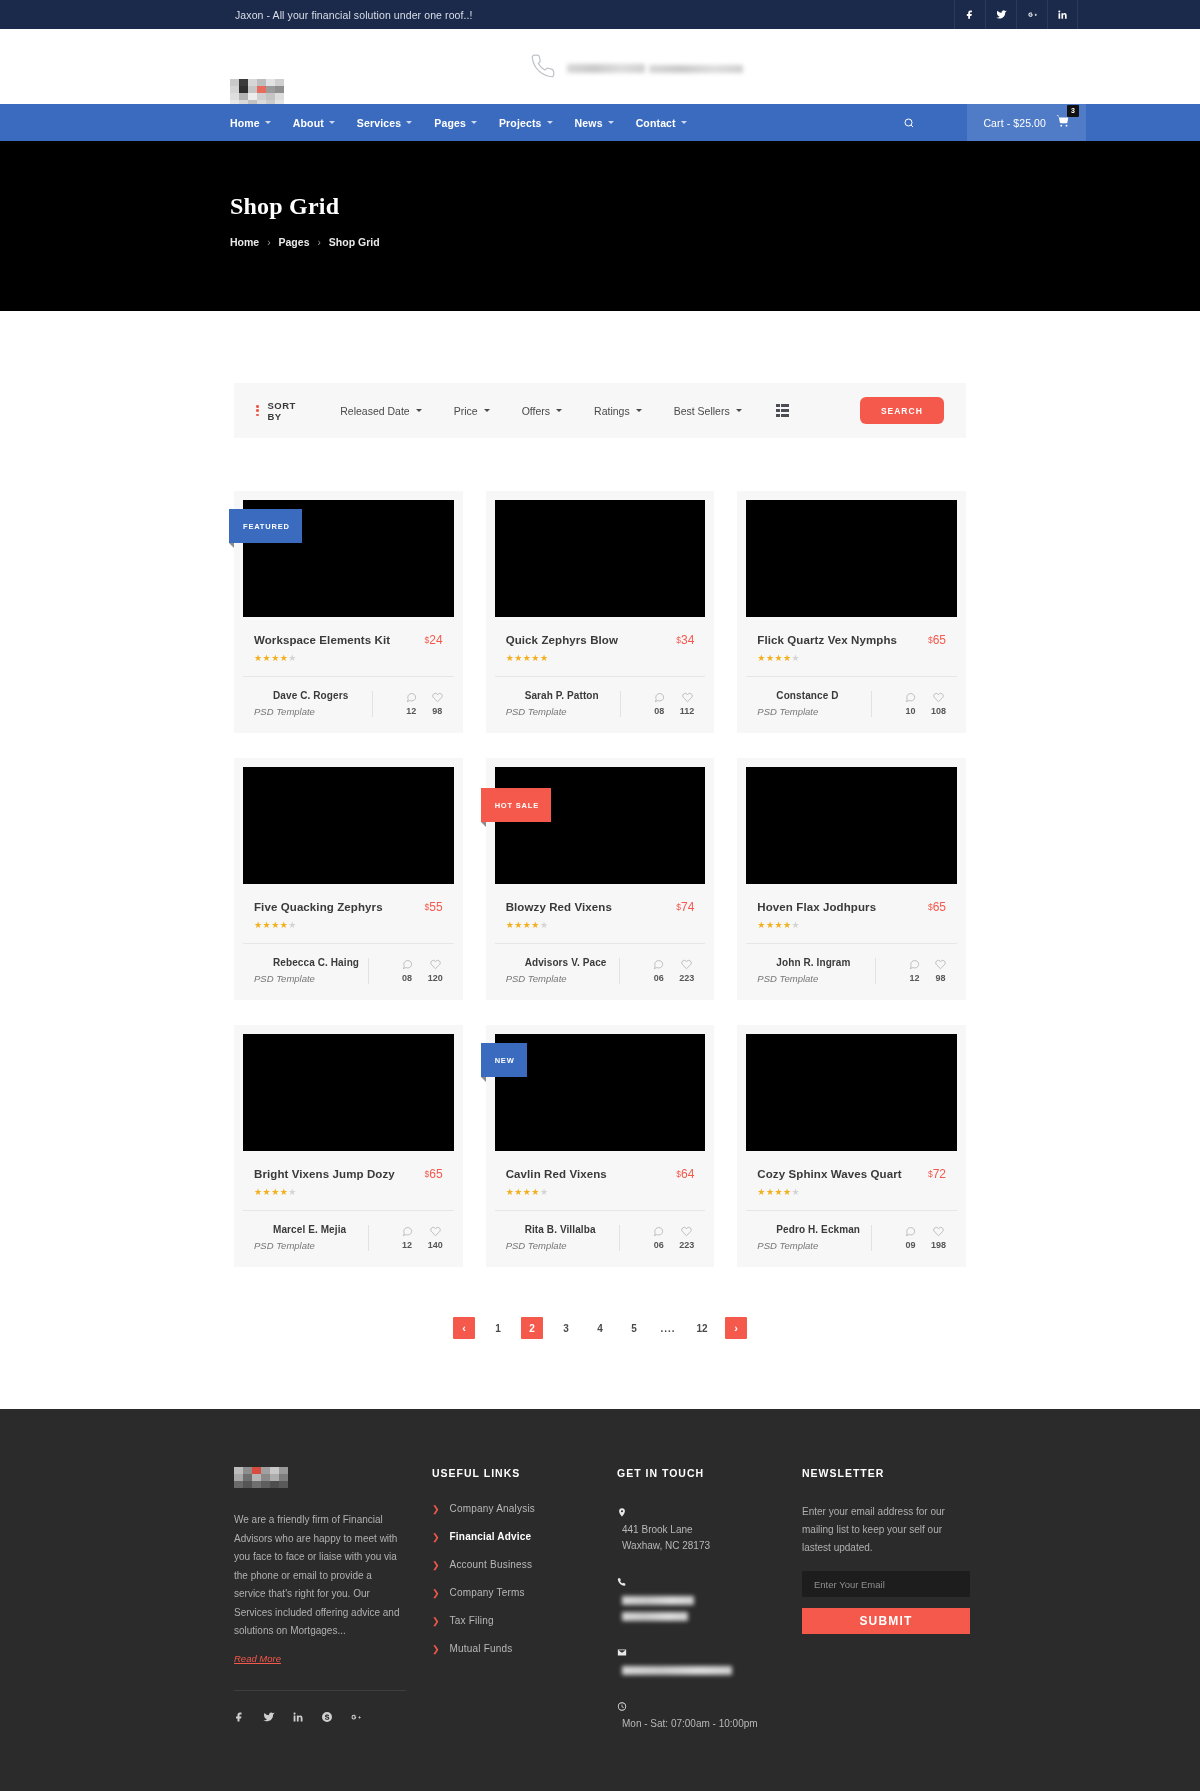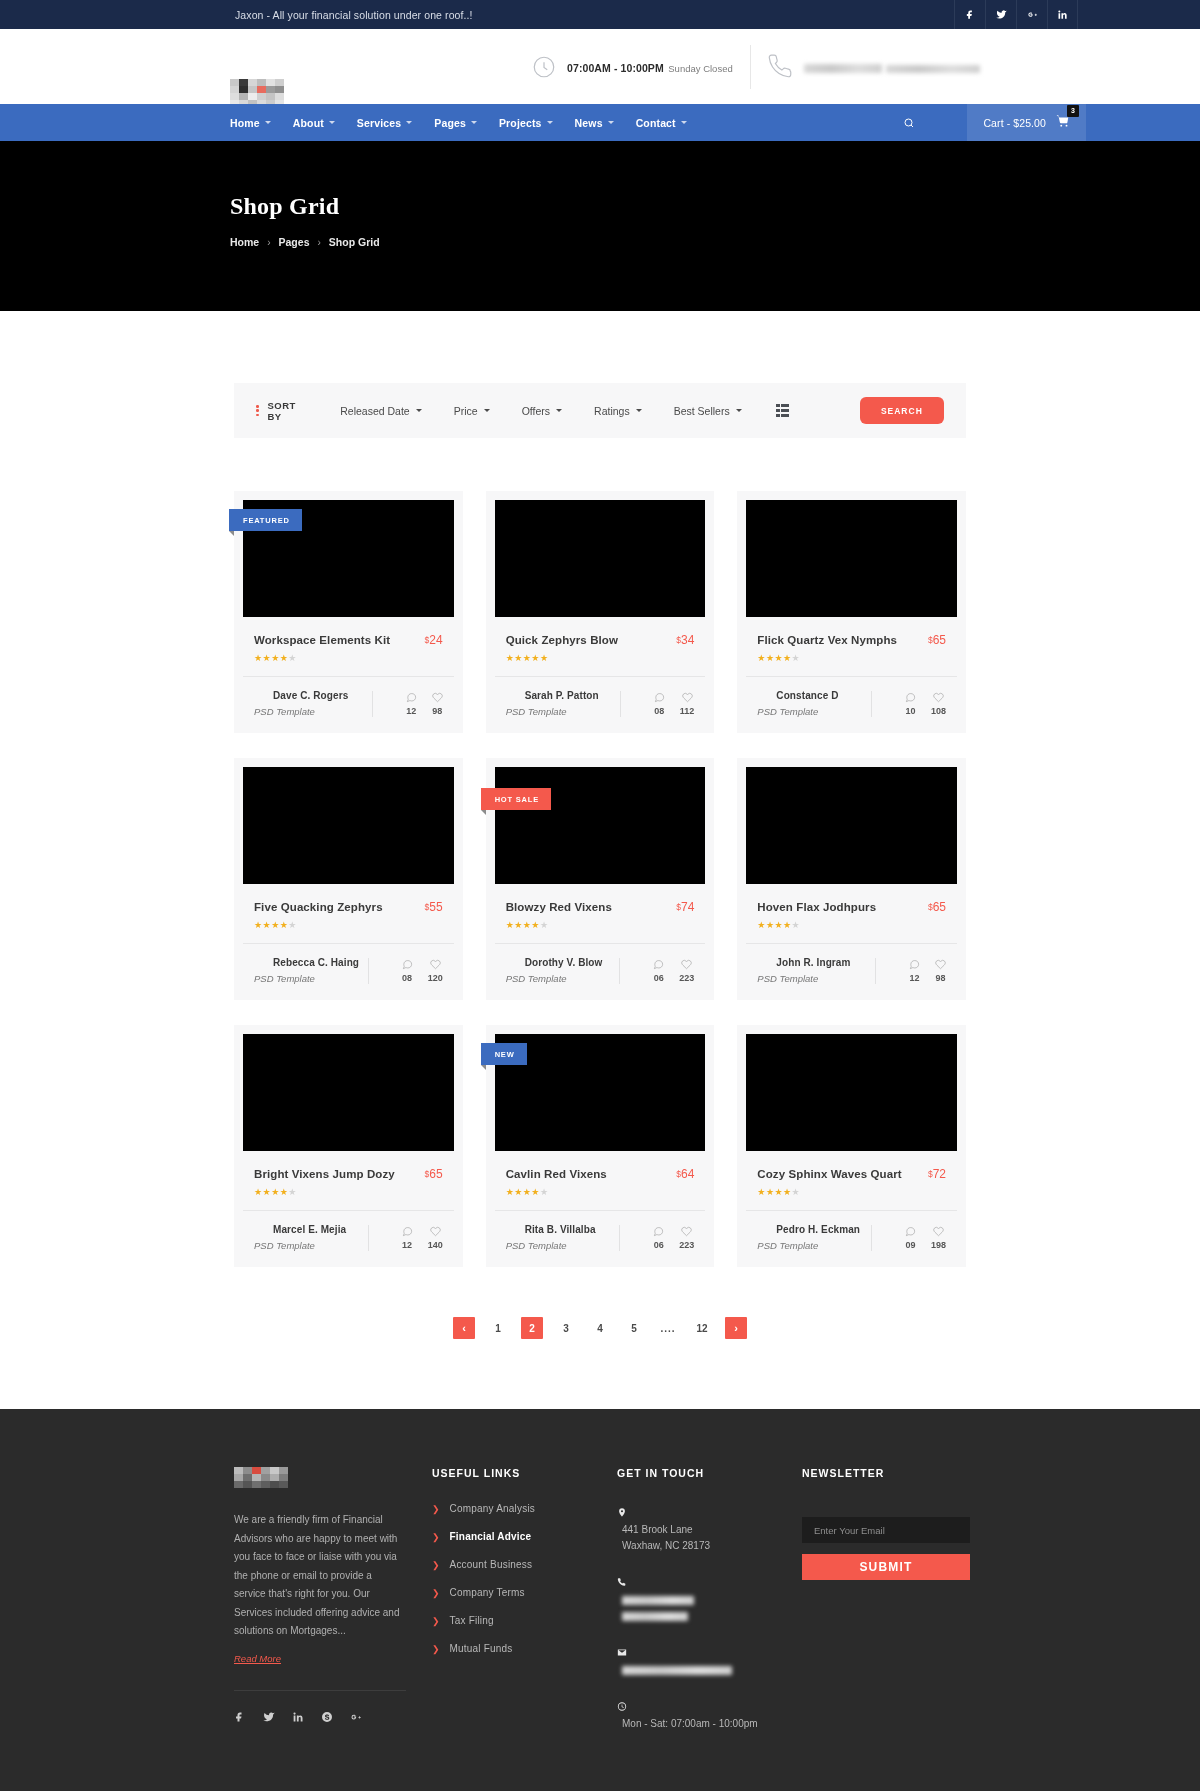--- a/index.html
+++ b/index.html
@@ -278,21 +278,21 @@
   }
   .card-img {
     background: #000000;
     height: 117px;
     width: 100%;
   }
   .ribbon {
     position: absolute;
     top: 18px;
     left: -5px;
-    height: 22px;
+    height: 34px;
     padding: 0 12px 0 14px;
     display: flex;
     align-items: center;
     color: #fff;
     font-size: 7.5px;
     font-weight: bold;
     letter-spacing: .8px;
     z-index: 2;
   }
   .ribbon.blue { background: #3b6bbf; }
@@ -592,32 +592,20 @@
           <i style="background:#d9d9d9"></i>
           <i style="background:#c2c2c2"></i>
           <i style="background:#dbdbdb"></i>
           <i style="background:#cccccc"></i>
           <i style="background:#e4e4e4"></i>
         </span>
     </span>
   </a>
 
   <div class="header-info">
-    <div class="hi-item">
-      <span class="hi-icon">
-        <svg viewBox="0 0 24 24">
-            <circle cx="12" cy="12" r="9"></circle>
-            <path d="M12 7.5v5l3 2"></path>
-          </svg>
-      </span>
-      <span class="hi-text">
-        <span class="l1">07:00AM - 10:00PM</span>
-        <span class="l2">Sunday Closed</span>
-      </span>
-    </div>
     <div class="hi-item">
       <span class="hi-icon">
         <svg viewBox="0 0 24 24">
             <path d="M21 16.5v2.5a2 2 0 0 1-2.2 2 19.8 19.8 0 0 1-8.6-3 19.5 19.5 0 0 1-6-6 19.8 19.8 0 0 1-3-8.7A2 2 0 0 1 3.2 1h2.5a2 2 0 0 1 2 1.7 12.8 12.8 0 0 0 .7 2.8 2 2 0 0 1-.5 2.1L6.8 8.8a16 16 0 0 0 6 6l1.2-1.1a2 2 0 0 1 2.1-.5 12.8 12.8 0 0 0 2.8.7 2 2 0 0 1 1.7 2z"></path>
           </svg>
       </span>
       <span class="hi-text">
         <span class="l1"><span class="blurred" style="width:78px;height:9px;"></span></span>
         <span class="l2"><span class="blurred" style="width:94px;height:8px;"></span></span>
       </span>
@@ -874,21 +862,21 @@
         <div class="card-img"></div>
         <div class="card-body">
           <div class="card-title-row">
             <span class="card-title">Blowzy Red Vixens</span>
             <span class="card-price"><span class="cur">$</span><span>74</span></span>
           </div>
           <div class="stars"><span class="star-on">★★★★</span><span class="star-off">★</span></div>
         </div>
         <div class="card-foot">
           <div class="author">
-            <div class="an">Dorothy V. Blow</div>
+            <div class="an">Advisors V. Pace</div>
             <div class="at">PSD Template</div>
           </div>
           <div class="metrics">
             <span class="divider"></span>
             <span class="metric">
               <svg viewBox="0 0 24 24">
                   <path d="M21 11.5a8 8 0 0 1-8.5 8 9 9 0 0 1-3.9-.9L3 21l1.9-5.1A8 8 0 0 1 4 11.5a8 8 0 0 1 8.5-8 8 8 0 0 1 8.5 8z"></path>
                 </svg>
               <span>06</span>
             </span>
@@ -1158,20 +1146,21 @@
         <div class="contact-row">
           <span class="ci"><svg viewBox="0 0 24 24">
                 <path d="M12 2a10 10 0 1 0 10 10A10 10 0 0 0 12 2zm0 18a8 8 0 1 1 8-8 8 8 0 0 1-8 8zm.8-13h-1.6v6l4.5 2.7.8-1.4-3.7-2.2z"></path>
               </svg></span>
           <span class="cv">Mon - Sat: 07:00am - 10:00pm</span>
         </div>
       </div>
 
       <div>
         <div class="f-title">NEWSLETTER</div>
+        <div class="nl-text">Enter your email address for our mailing list to keep your self our lastest updated.</div>
         <input class="nl-input" type="text" placeholder="Enter Your Email" style="">
         <button class="nl-submit">SUBMIT</button>
       </div>
 
     </div>
   </div>
 </div>
 
 <div class="bottombar">
   <div class="watermark">

